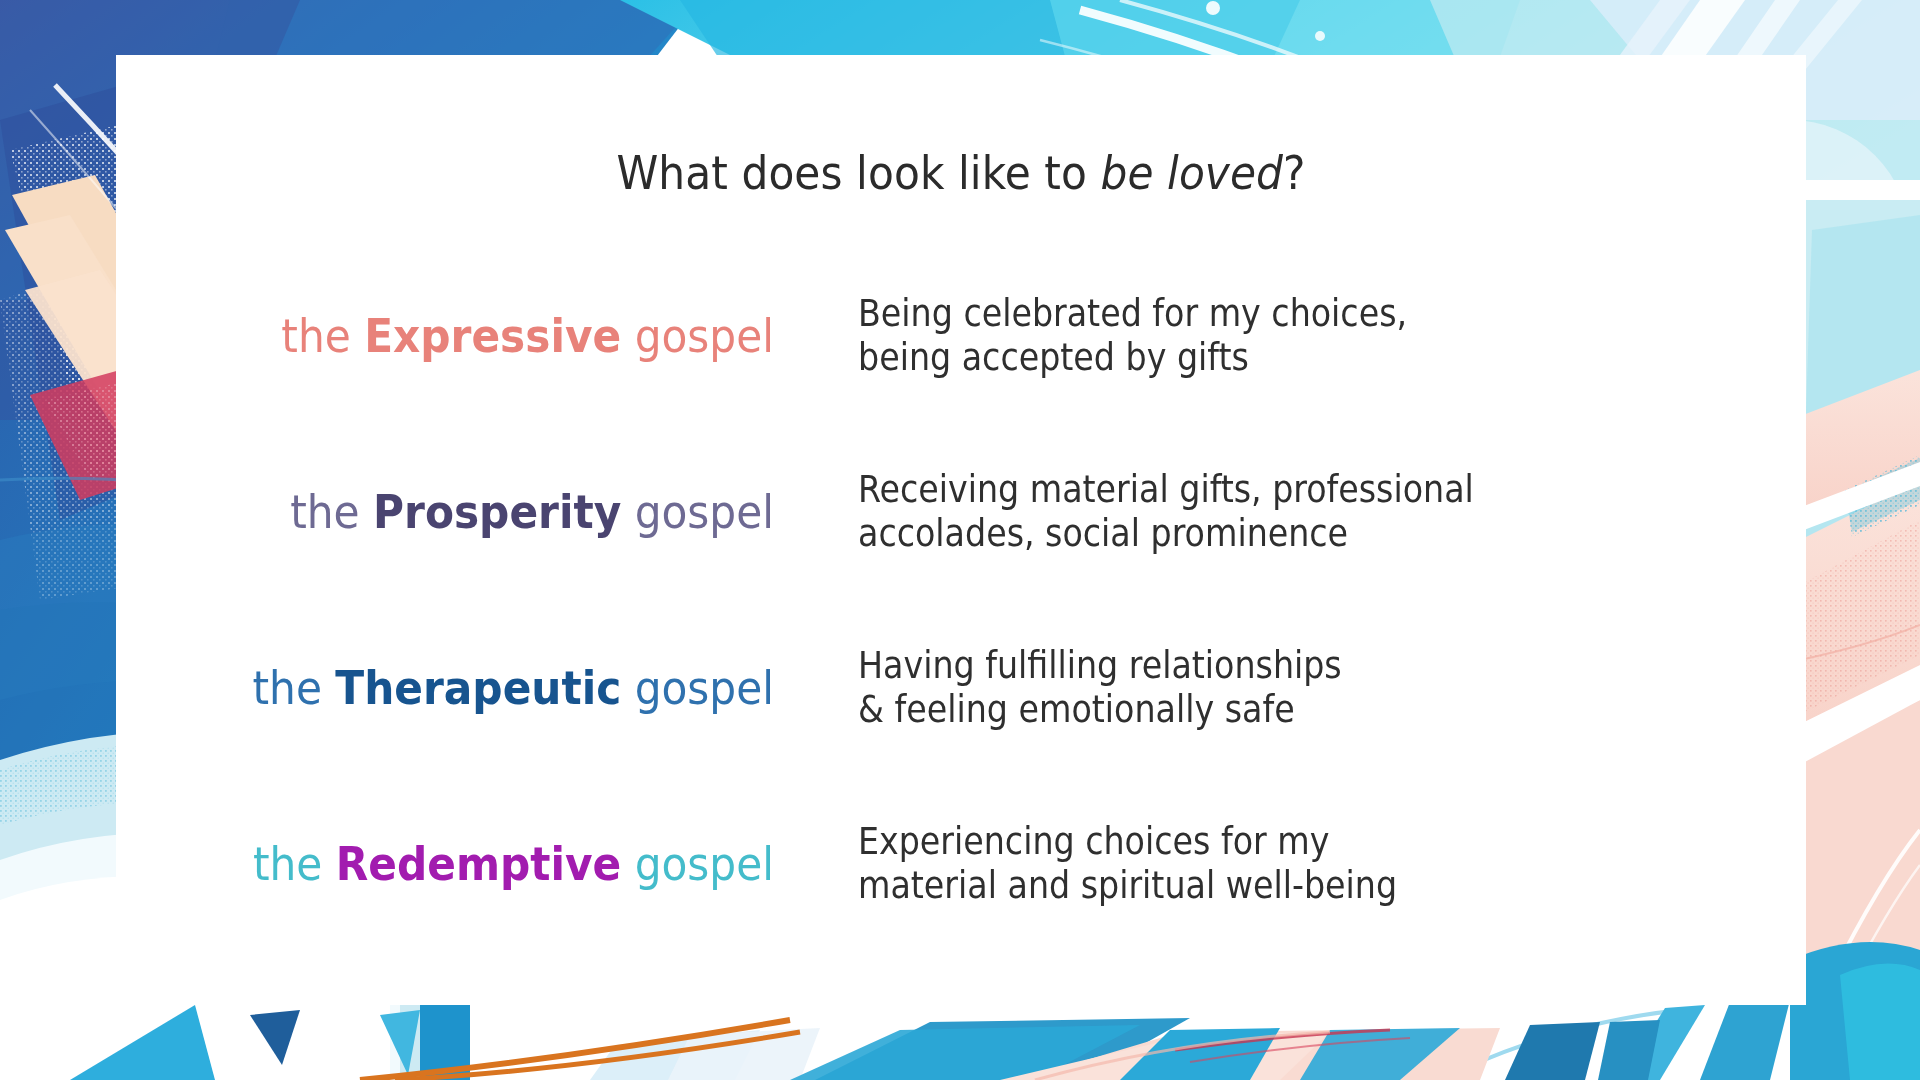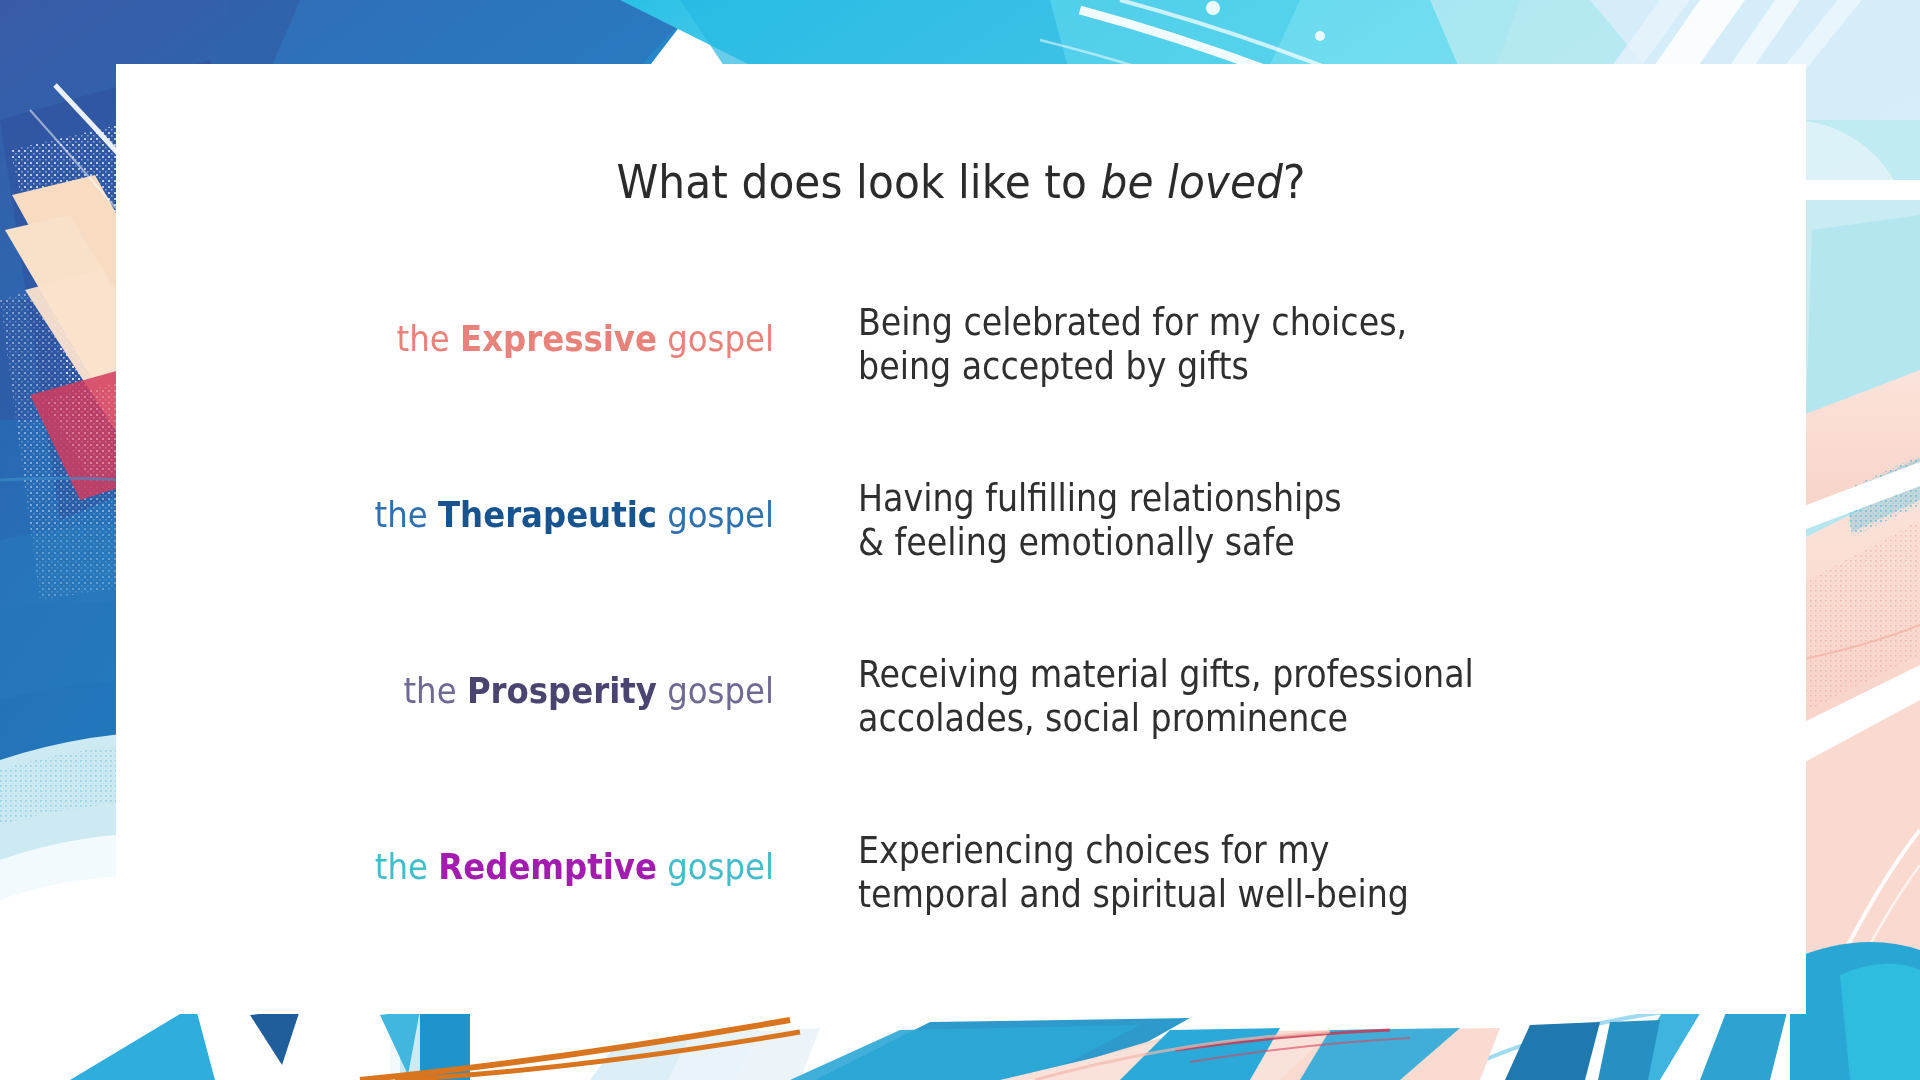--- a/index.html
+++ b/index.html
@@ -27,21 +27,21 @@
     position: absolute;
     inset: 0;
     width: 1920px;
     height: 1080px;
   }
 
   
   #card {
     position: absolute;
     left: 116px;
-    top: 64px;
+    top: 55px;
     width: 1690px;
     height: 950px;
     background: #ffffff;
     z-index: 5;
   }
 
   #slide-title {
     position: absolute;
     left: 0;
     top: 90px;
@@ -69,21 +69,21 @@
     align-items: flex-start;
     height: 176px;
   }
 
   .row-label {
     width: 690px;
     flex: 0 0 690px;
     text-align: right;
     padding-right: 32px;
     box-sizing: border-box;
-    font-size: 36px;
+    font-size: 47px;
     line-height: 1.0;
     white-space: nowrap;
     padding-top: 52px;
   }
   .row-label .light { font-weight: 400; }
   .row-label .bold  { font-weight: 700; }
 
   .row-desc {
     flex: 1 1 auto;
     padding-left: 52px;
@@ -269,38 +269,38 @@
 
       <div class="row">
         <div class="row-label"><span class="light" style="color: rgb(232, 130, 122);">the </span><span class="bold" style="color: rgb(232, 130, 122);">Expressive</span><span class="light" style="color: rgb(232, 130, 122);"> gospel</span></div>
         <div class="row-desc">
           <span class="dl">Being celebrated for my choices,</span>
           <span class="dl">being accepted by gifts</span>
         </div>
       </div>
 
       <div class="row">
+        <div class="row-label"><span class="light" style="color: rgb(110, 106, 147);">the </span><span class="bold" style="color: rgb(74, 68, 112);">Prosperity</span><span class="light" style="color: rgb(110, 106, 147);"> gospel</span></div>
+        <div class="row-desc">
+          <span class="dl">Receiving material gifts, professional</span>
+          <span class="dl">accolades, social prominence</span>
+        </div>
+      </div>
+
+      <div class="row">
         <div class="row-label"><span class="light" style="color: rgb(47, 113, 174);">the </span><span class="bold" style="color: rgb(23, 84, 143);">Therapeutic</span><span class="light" style="color: rgb(47, 113, 174);"> gospel</span></div>
         <div class="row-desc">
           <span class="dl">Having fulfilling relationships</span>
           <span class="dl">&amp; feeling emotionally safe</span>
         </div>
       </div>
 
       <div class="row">
-        <div class="row-label"><span class="light" style="color: rgb(110, 106, 147);">the </span><span class="bold" style="color: rgb(74, 68, 112);">Prosperity</span><span class="light" style="color: rgb(110, 106, 147);"> gospel</span></div>
-        <div class="row-desc">
-          <span class="dl">Receiving material gifts, professional</span>
-          <span class="dl">accolades, social prominence</span>
-        </div>
-      </div>
-
-      <div class="row">
         <div class="row-label"><span class="light" style="color: rgb(68, 188, 203);">the </span><span class="bold" style="color: #a21caf;">Redemptive</span><span class="light" style="color: rgb(68, 188, 203);"> gospel</span></div>
         <div class="row-desc">
           <span class="dl">Experiencing choices for my</span>
-          <span class="dl">temporal and spiritual well-being</span>
+          <span class="dl">material and spiritual well-being</span>
         </div>
       </div>
 
     </div>
   </div>
 </div>
 
 </body></html>

